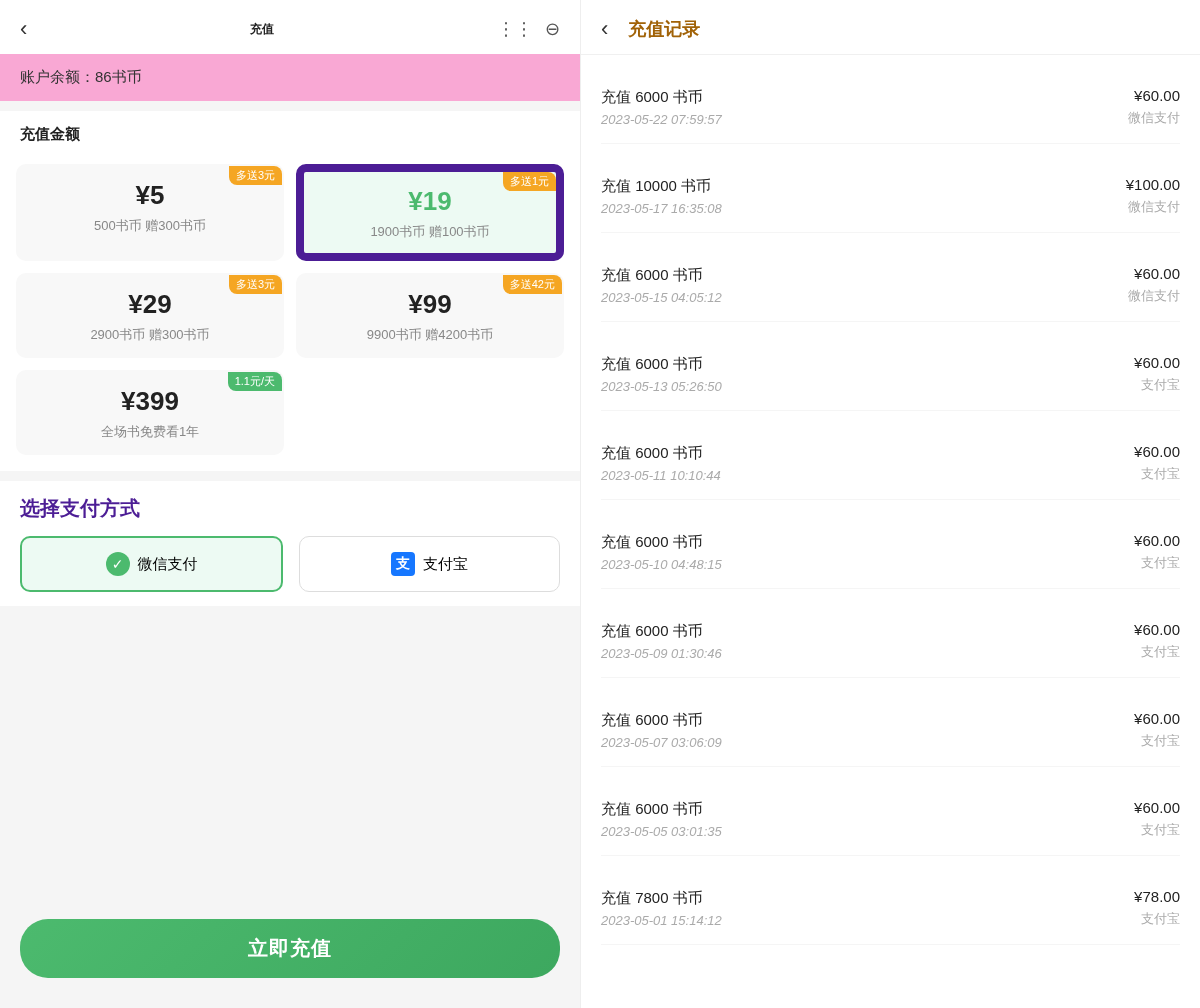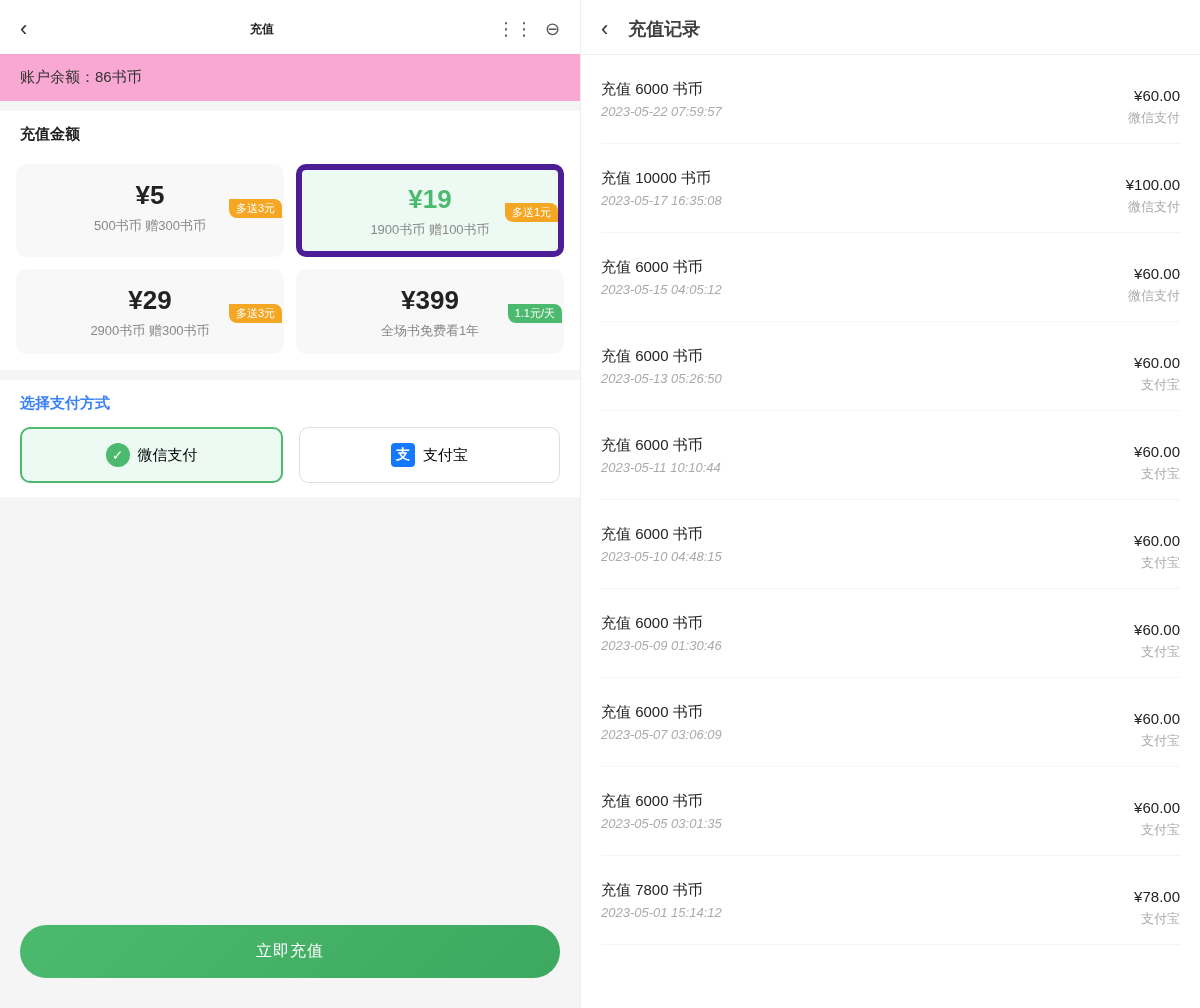--- a/index.html
+++ b/index.html
@@ -72,36 +72,35 @@
       background: #f8f8f8;
       border-radius: 10px;
       padding: 14px 12px 12px;
       position: relative;
       text-align: center;
       cursor: pointer;
       border: 2px solid transparent;
     }
     .recharge-card.selected {
       background: #edfaf3;
-      border: 6px solid #4c1d95;
+      border: 8px solid #4c1d95;
     }
     .recharge-card.selected .price {
       color: #4cba6e;
     }
 
     .badge {
       position: absolute;
       top: 0;
       right: 0;
       background: #f5a623;
       color: #fff;
       font-size: 11px;
       padding: 2px 7px;
       border-radius: 0 8px 0 8px;
-      margin-top: 33px;
     }
     .badge.green {
       background: #4cba6e;
     }
 
     .price {
       font-size: 26px;
       font-weight: 700;
       color: #222;
       margin-bottom: 6px;
@@ -110,23 +109,23 @@
       font-size: 13px;
       color: #888;
     }
 
     .payment-section {
       background: #fff;
       margin-top: 10px;
       padding: 14px 20px;
     }
     .payment-title {
-      font-size: 15px;
+      font-size: 20px;
       font-weight: 600;
-      color: #3b82f6;
+      color: #4c1d95;
       margin-bottom: 14px;
     }
     .payment-options {
       display: flex;
       gap: 16px;
     }
     .payment-btn {
       flex: 1;
       border: 1.5px solid #ddd;
       border-radius: 10px;
@@ -174,22 +173,22 @@
       display: flex;
       align-items: flex-end;
     }
     .confirm-btn {
       width: 100%;
       background: linear-gradient(135deg, #4cba6e, #3da85f);
       color: #fff;
       border: none;
       border-radius: 28px;
       padding: 16px;
-      font-size: 16px;
-      font-weight: 400;
+      font-size: 20px;
+      font-weight: 700;
       cursor: pointer;
       letter-spacing: 1px;
     }
 
     
     .right-panel {
       width: 620px;
       background: #fff;
       border-left: 1px solid #eee;
       display: flex;
@@ -204,33 +203,33 @@
     }
     .right-header-back {
       font-size: 22px;
       color: #333;
       margin-right: 20px;
       cursor: pointer;
     }
     .right-header-title {
       font-size: 18px;
       font-weight: 600;
-      color: #404040;
+      color: #a16207;
     }
 
     .record-list {
       flex: 1;
       overflow-y: auto;
       padding: 0 20px;
     }
 
     .record-item {
       display: flex;
       justify-content: space-between;
-      align-items: center;
+      align-items: flex-end;
       padding: 16px 0;
       border-bottom: 1px solid #f5f5f5;
     }
     .record-left {}
     .record-title {
       font-size: 15px;
       color: #222;
       margin-bottom: 5px;
     }
     .record-time {
@@ -280,20 +279,25 @@
     </div>
         <div class="recharge-card selected">
       <span class="badge">多送1元</span>
       <div class="price">¥19</div>
       <div class="desc">1900书币 赠100书币</div>
     </div>
         <div class="recharge-card">
       <span class="badge">多送3元</span>
       <div class="price">¥29</div>
       <div class="desc">2900书币 赠300书币</div>
+    </div>
+        <div class="recharge-card">
+      <span class="badge">多送42元</span>
+      <div class="price">¥99</div>
+      <div class="desc">9900书币 赠4200书币</div>
     </div>
         <div class="recharge-card">
       <span class="badge green">1.1元/天</span>
       <div class="price">¥399</div>
       <div class="desc">全场书免费看1年</div>
     </div>
       </div>
   </div>
 
   <div class="payment-section">

